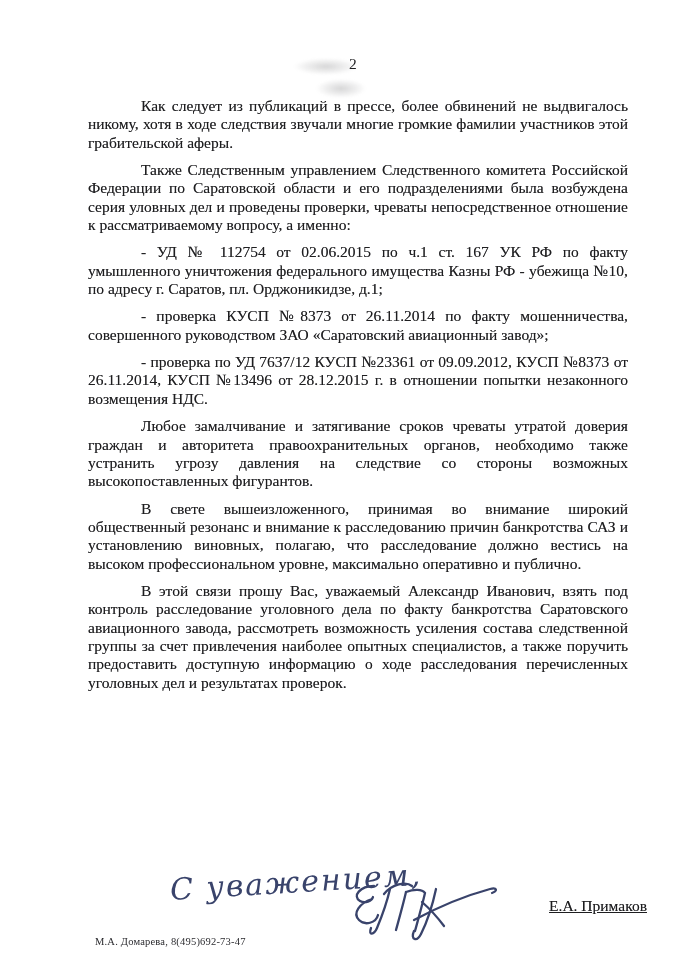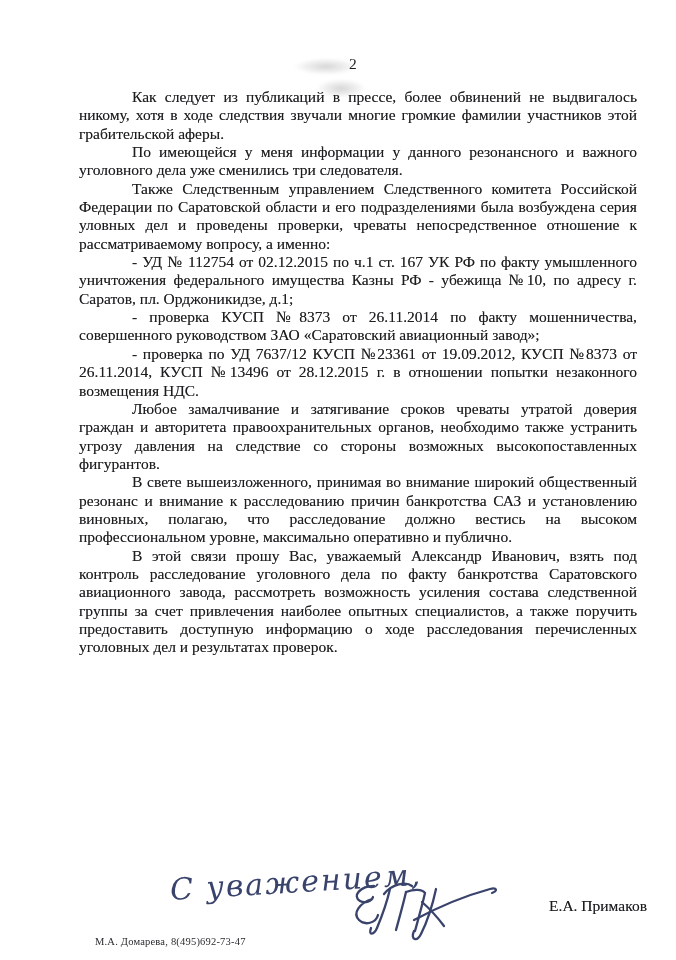--- a/index.html
+++ b/index.html
@@ -33,21 +33,21 @@
   .body-text {
     position: absolute;
     left: 79px;
     top: 88px;
     width: 558px;
     font-size: 15.5px;
     line-height: 18.35px;
     text-align: justify;
     text-shadow: 0 0 0.4px rgba(30,30,32,0.55);
   }
-  .body-text p { margin: 0; text-indent: 53px; }
+  .body-text p { margin: 9px; text-indent: 53px; }
   .sig-greeting {
     position: absolute;
     left: 170px;
     top: 872px;
     font-size: 30px;
     font-style: italic;
     font-family: "DejaVu Serif", serif;
     color: #39436b;
     letter-spacing: 2px;
     transform: rotate(-3.5deg);
@@ -57,20 +57,21 @@
   .sig-flourish { position: absolute; left: 350px; top: 878px; }
   .sig-name {
     position: absolute;
     left: 505px;
     top: 897px;
     width: 142px;
     text-align: right;
     font-size: 15.5px;
     text-shadow: 0 0 0.4px rgba(30,30,32,0.55);
     white-space: nowrap;
+    text-decoration: underline;
   }
   .footer-contact {
     position: absolute;
     left: 95px;
     top: 936px;
     font-size: 10.5px;
     color: #2c2c30;
     letter-spacing: 0.2px;
   }
 </style>
@@ -79,25 +80,24 @@
 
 <div class="page">
 
   <div class="smudge smudge1"></div>
   <div class="smudge smudge2"></div>
 
   <div class="page-number">2</div>
 
   <div class="body-text">
     <p>Как следует из публикаций в прессе, более обвинений не выдвигалось никому, хотя в ходе следствия звучали многие громкие фамилии участников этой грабительской аферы.</p>
-    <p>По имеющейся у меня информации у данного резонансного и важного уголовного дела уже сменились три следователя.</p>
     <p>Также Следственным управлением Следственного комитета Российской Федерации по Саратовской области и его подразделениями была возбуждена серия уловных дел и проведены проверки, чреваты непосредственное отношение к рассматриваемому вопросу, а именно:</p>
-    <p>- УД № 112754 от 02.12.2015 по ч.1 ст. 167 УК РФ по факту умышленного уничтожения федерального имущества Казны РФ - убежища №10, по адресу г. Саратов, пл. Орджоникидзе, д.1;</p>
+    <p>- УД № 112754 от 02.06.2015 по ч.1 ст. 167 УК РФ по факту умышленного уничтожения федерального имущества Казны РФ - убежища №10, по адресу г. Саратов, пл. Орджоникидзе, д.1;</p>
     <p>- проверка КУСП №8373 от 26.11.2014 по факту мошенничества, совершенного руководством ЗАО «Саратовский авиационный завод»;</p>
-    <p>- проверка по УД 7637/12 КУСП №23361 от 19.09.2012, КУСП №8373 от 26.11.2014, КУСП №13496 от 28.12.2015 г. в отношении попытки незаконного возмещения НДС.</p>
+    <p>- проверка по УД 7637/12 КУСП №23361 от 09.09.2012, КУСП №8373 от 26.11.2014, КУСП №13496 от 28.12.2015 г. в отношении попытки незаконного возмещения НДС.</p>
     <p>Любое замалчивание и затягивание сроков чреваты утратой доверия граждан и авторитета правоохранительных органов, необходимо также устранить угрозу давления на следствие со стороны возможных высокопоставленных фигурантов.</p>
     <p>В свете вышеизложенного, принимая во внимание широкий общественный резонанс и внимание к расследованию причин банкротства САЗ и установлению виновных, полагаю, что расследование должно вестись на высоком профессиональном уровне, максимально оперативно и публично.</p>
     <p>В этой связи прошу Вас, уважаемый Александр Иванович, взять под контроль расследование уголовного дела по факту банкротства Саратовского авиационного завода, рассмотреть возможность усиления состава следственной группы за счет привлечения наиболее опытных специалистов, а также поручить предоставить доступную информацию о ходе расследования перечисленных уголовных дел и результатах проверок.</p>
   </div>
 
   <div class="sig-greeting">С уважением,</div>
 
   <svg class="sig-flourish" width="160" height="72" viewBox="0 0 160 72" fill="none">
     <g stroke="#39436b" stroke-width="2.3" stroke-linecap="round" fill="none">
       <path d="M24,8 C10,8 2,18 10,23 C15,26 22,23 23,19 M22,21 C10,25 2,35 9,42 C15,48 26,45 28,37"></path>

